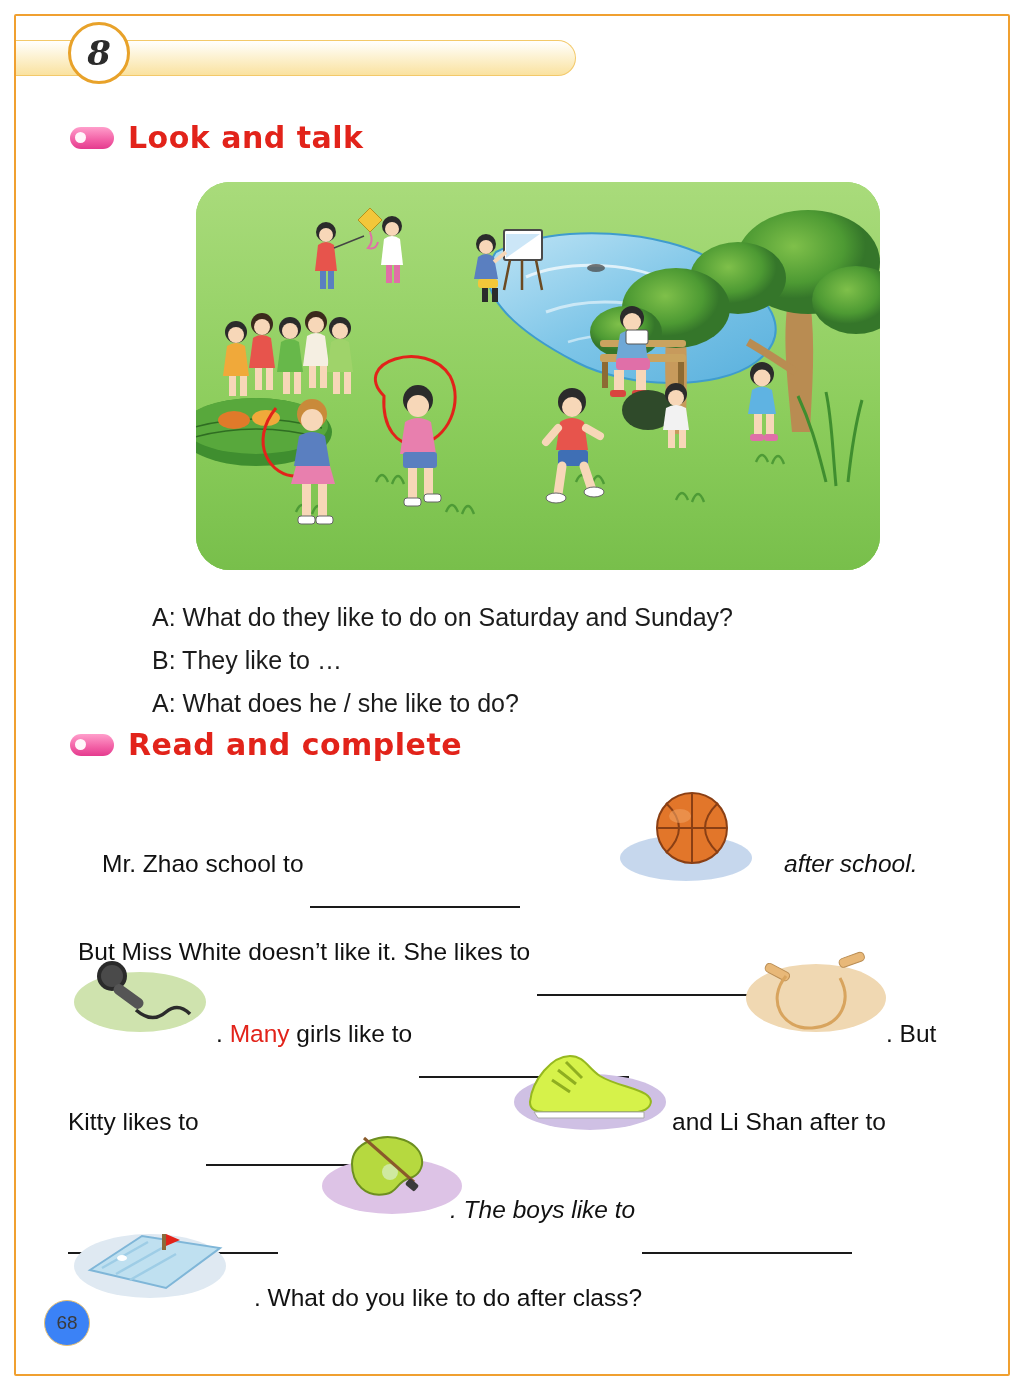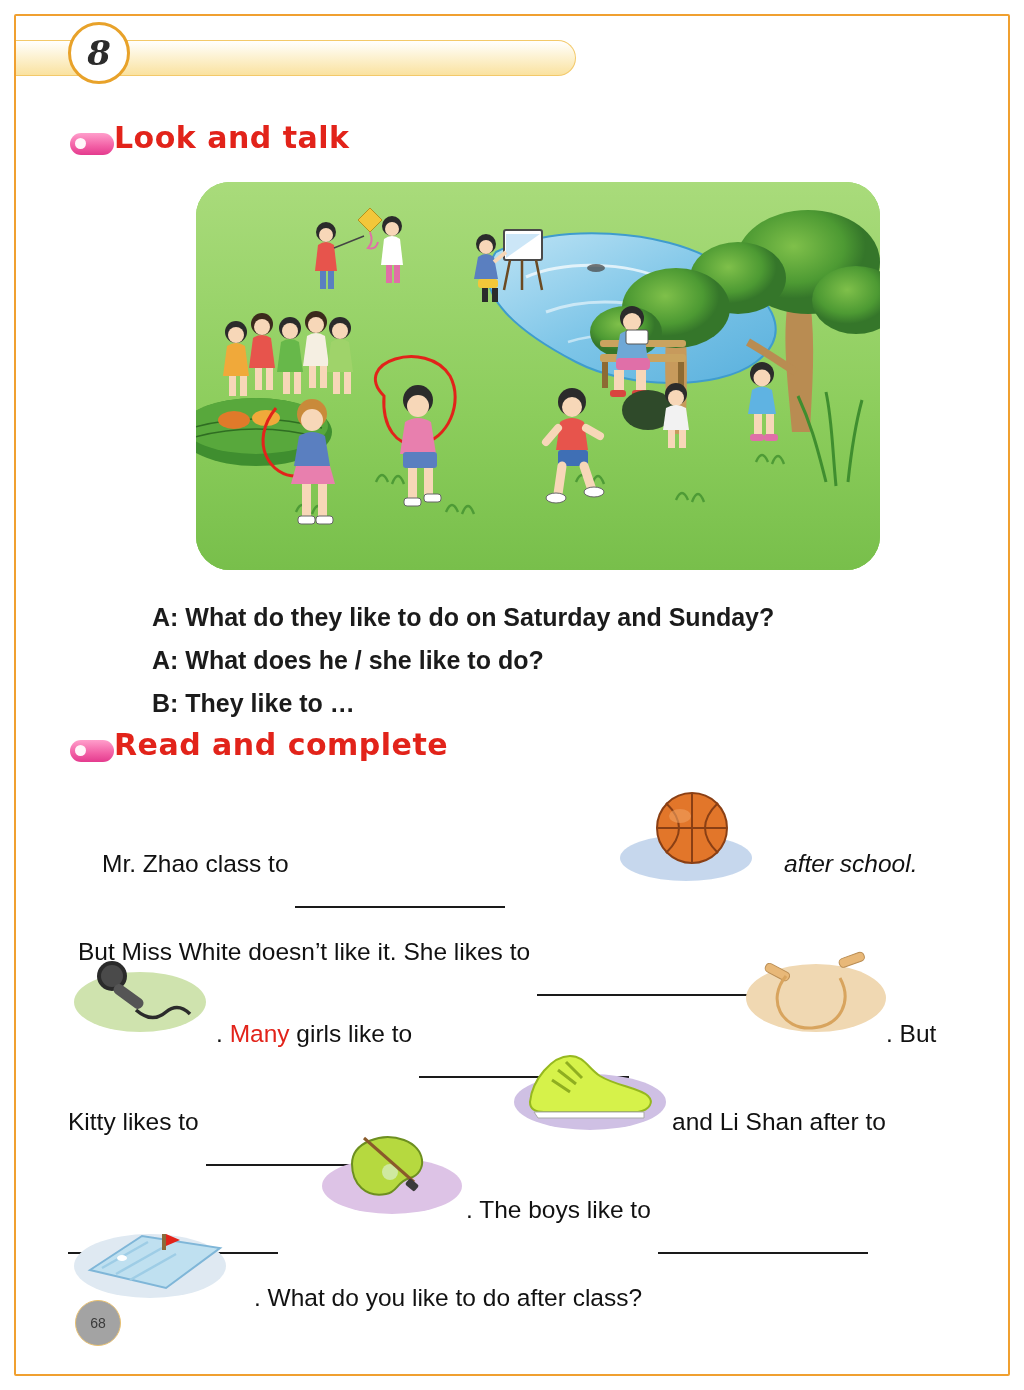--- a/index.html
+++ b/index.html
@@ -54,21 +54,22 @@
     font-weight: bold;
     font-style: italic;
     font-size: 34px;
     color: #2b2b2b;
   }
 
   
   .sec-head {
     position: absolute;
     display: flex;
-    align-items: flex-end;
+    align-items: center;
+    gap: 14px;
   }
   .pill {
     width: 44px; height: 22px;
     border-radius: 11px;
     background: linear-gradient(to bottom, #ff9ecb 0%, #f25fa5 60%, #e43b8e 100%);
     position: relative;
     flex: none;
   }
   .pill::before {
     content: "";
@@ -103,21 +104,21 @@
   
   .dialog {
     position: absolute;
     left: 152px; top: 596px;
     width: 820px;
     font-size: 25px;
     color: #1b1b1b;
     line-height: 43px;
     font-family: "Liberation Sans", sans-serif;
   }
-  .dialog div { white-space: nowrap; font-weight: bold; }
+  .dialog div { white-space: nowrap; }
 
   
   .rc {
     position: absolute;
     left: 68px; top: 820px;
     width: 910px;
     font-size: 24.5px;
     color: #111;
     line-height: 88px;
   }
@@ -130,27 +131,27 @@
     vertical-align: bottom;
   }
   .red { color: #e2231a; text-align: right; }
 
   
   .blob { position: absolute; }
 
   
   .pagenum {
     position: absolute;
-    left: 75px; top: 1300px;
+    left: 44px; top: 1300px;
     width: 46px; height: 46px;
     border-radius: 50%;
-    background: #a3a3a3;
+    background: #3b82f6;
     border: 1px solid #e8c070;
     display: flex; align-items: center; justify-content: center;
-    font-size: 14px; color: #3a3a3a;
+    font-size: 19px; color: #3a3a3a;
     font-family: "Liberation Sans", sans-serif;
   }
 </style>
 </head>
 <body>
 
 <div class="page">
 
   <div class="page-border"></div>
 
@@ -366,33 +367,33 @@
         <path d="M8 78 l-4 28 M30 78 l8 24" stroke="#f7d7b8" stroke-width="9" stroke-linecap="round"></path>
         <ellipse cx="2" cy="110" rx="10" ry="5" fill="#ffffff" stroke="#666"></ellipse>
         <ellipse cx="40" cy="104" rx="10" ry="5" fill="#ffffff" stroke="#666"></ellipse>
         <path d="M4 40 l-12 14 M32 40 l14 8" stroke="#f7d7b8" stroke-width="8" stroke-linecap="round"></path>
       </g>
     </svg>
   </div>
 
   <div class="dialog">
     <div>A: What do they like to do on Saturday and Sunday?</div>
+    <div>B: They like to …</div>
     <div>A: What does he / she like to do?</div>
-    <div>B: They like to …</div>
   </div>
 
   <div class="sec-head" style="left:70px; top:727px;">
     <span class="pill"></span>
     <span class="sec-title">Read and complete</span>
   </div>
 
   <div class="rc">
 
     <div class="line" style="left:34px; top:0px;">
-      <span>Mr. Zhao class to</span>
+      <span>Mr. Zhao school to</span>
       <span class="blank"></span>
     </div>
     <div class="line" style="left:716px; top:0px;font-style:italic;">
       <span>after school.</span>
     </div>
 
     <div class="line" style="left:10px; top:88px;">
       <span>But Miss White doesn’t like it. She likes to</span>
       <span class="blank"></span>
     </div>
@@ -409,21 +410,21 @@
       <span>Kitty likes to</span>
       <span class="blank"></span>
     </div>
     <div class="line" style="left:604px; top:258px;">
       <span>and Li Shan after to</span>
     </div>
 
     <div class="line" style="left:0px; top:346px;">
       <span class="blank"></span>
     </div>
-    <div class="line" style="left:398px; top:346px;">
+    <div class="line" style="left:382px; top:346px;font-style:italic;">
       <span>. The boys like to</span>
       <span class="blank"></span>
     </div>
 
     <div class="line" style="left:186px; top:434px;">
       <span>. What do you like to do after class?</span>
     </div>
   </div>
 
   <div class="blob" style="left:614px; top:786px;">

